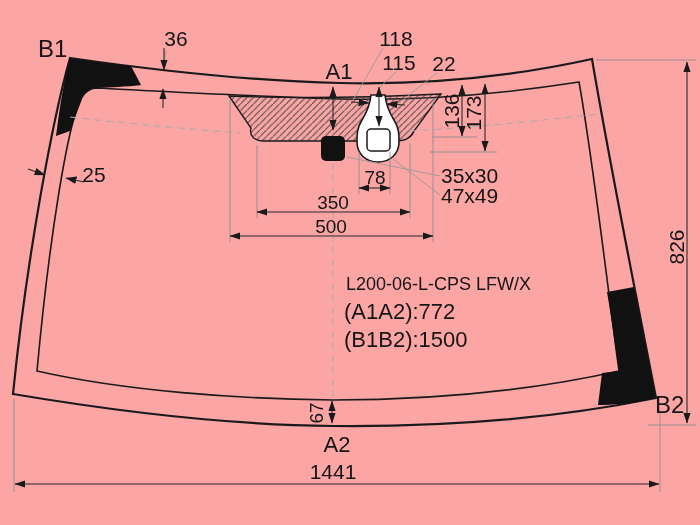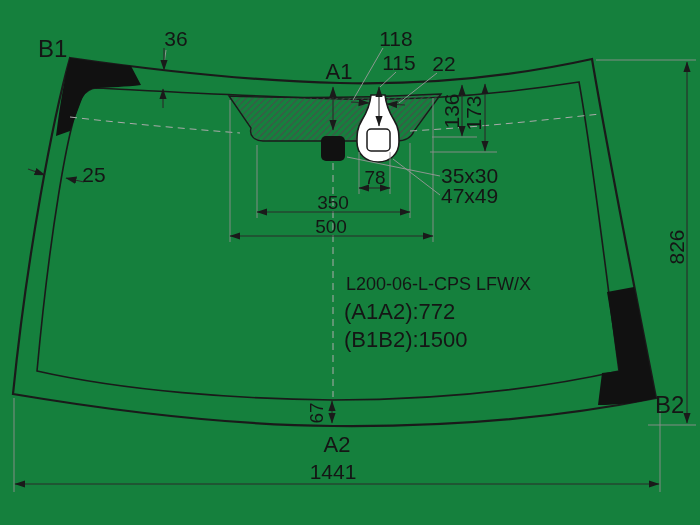--- a/index.html
+++ b/index.html
@@ -1,17 +1,17 @@
 <!DOCTYPE html>
 <html><head>
 <meta charset="utf-8">
 <style>
   html,body{margin:0;padding:0;background:#fff;}
   body{font-family:"Liberation Sans", sans-serif;}
-  .stage{position:relative;width:700px;height:525px;background:#15803d;overflow:hidden;}
+  .stage{position:relative;width:700px;height:525px;background:#fca5a5;overflow:hidden;}
   svg{display:block;}
   text{fill:#151515;}
   .dim-txt{font-size:21px;}
   .dim-txt-sm{font-size:19px;}
   .corner-txt{font-size:24px;}
   .axis-txt{font-size:22px;}
   .info-sm{font-size:18px;}
   .info-lg{font-size:22px;}
   .outline{fill:none;stroke:#1a1a1a;}
   .ext{stroke:#8f8f8f;stroke-width:0.9;fill:none;}

